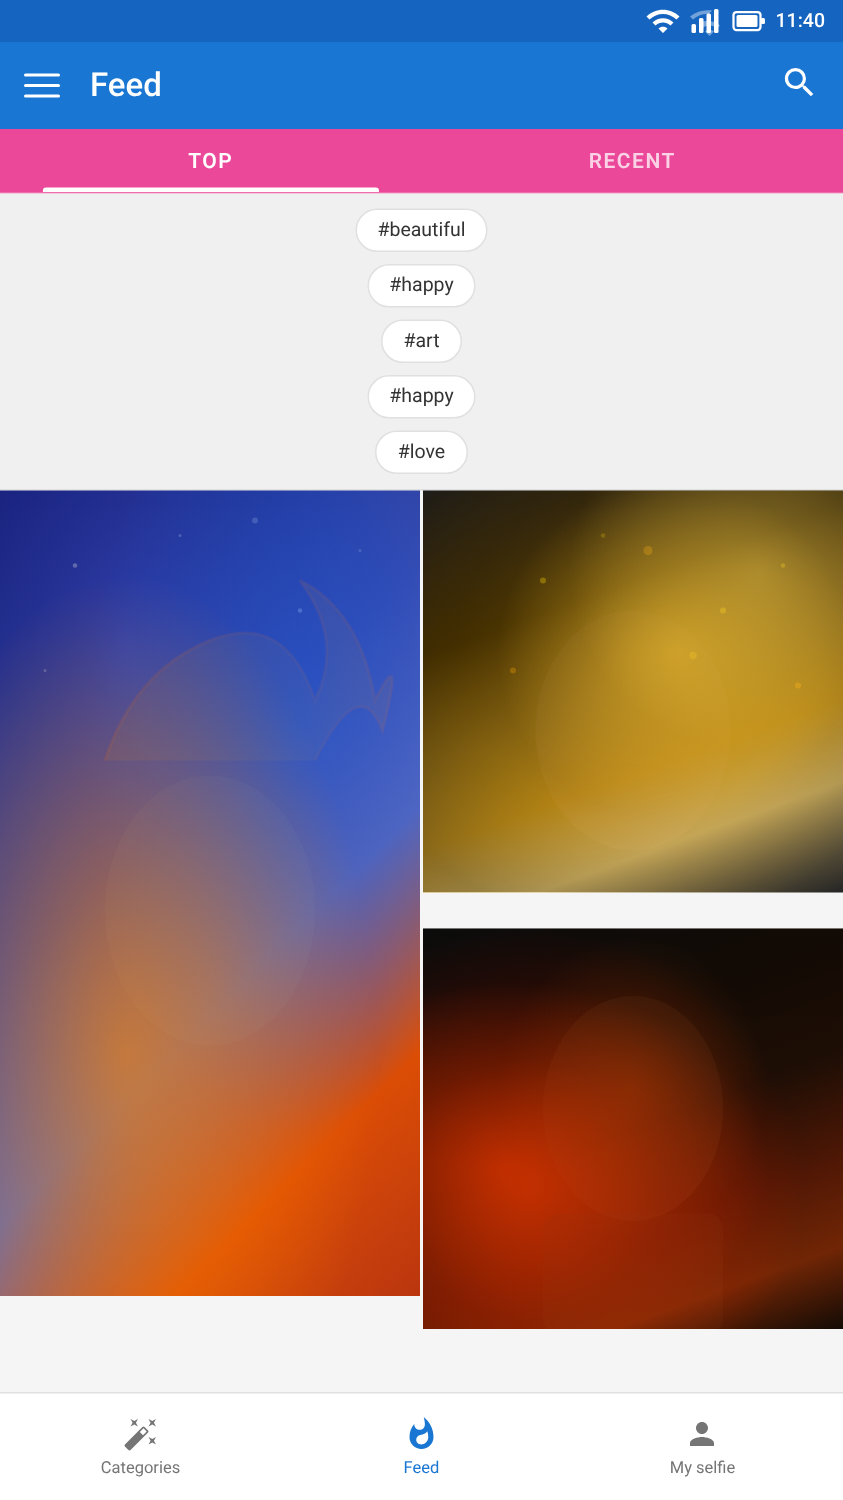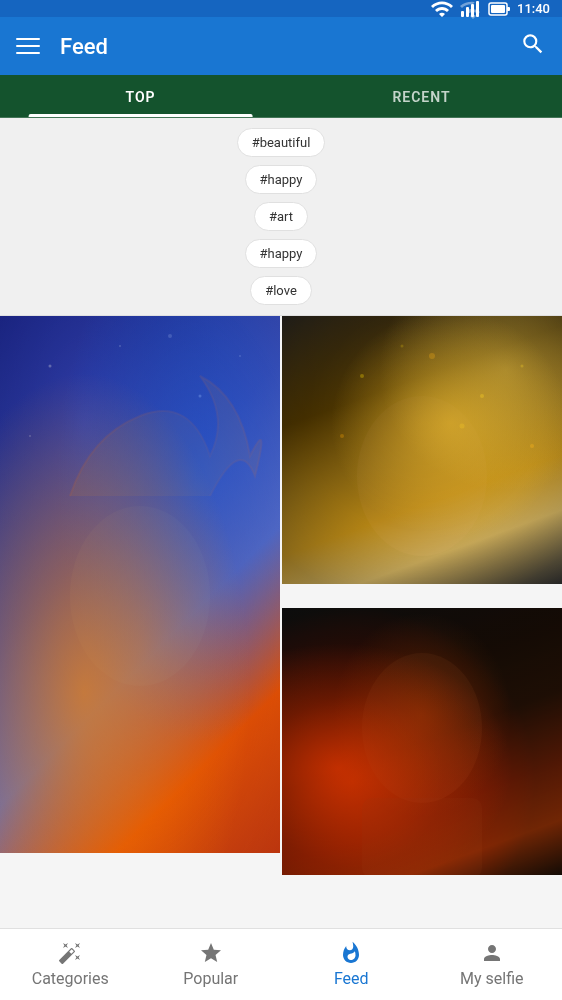--- a/index.html
+++ b/index.html
@@ -8,21 +8,21 @@
       height: 1000px;
       font-family: 'Roboto', Arial, sans-serif;
       overflow: hidden;
       background: #f5f5f5;
       position: relative;
     }
 
     
     .status-bar {
       background: #1565C0;
-      height: 17px;
+      height: 28px;
       display: flex;
       align-items: center;
       justify-content: flex-end;
       padding-right: 12px;
       gap: 6px;
     }
     .status-icons {
       display: flex;
       align-items: center;
       gap: 5px;
@@ -60,21 +60,21 @@
       font-weight: 500;
       margin-left: 20px;
       flex: 1;
     }
     .app-bar-search {
       cursor: pointer;
     }
 
     
     .tabs {
-      background: #14532d;
+      background: #ec4899;
       display: flex;
       border-bottom: 1px solid rgba(255,255,255,0.2);
     }
     .tab {
       flex: 1;
       text-align: center;
       padding: 14px 0 12px;
       color: rgba(255,255,255,0.75);
       font-size: 14px;
       font-weight: 600;
@@ -185,21 +185,21 @@
       flex: 1;
       display: flex;
       flex-direction: column;
       align-items: center;
       justify-content: center;
       gap: 4px;
       cursor: pointer;
       padding: 8px 0;
     }
     .nav-label {
-      font-size: 16px;
+      font-size: 11px;
       color: #757575;
     }
     .nav-label.active {
       color: #1976D2;
     }
 
     
     .icon-svg {
       width: 24px;
       height: 24px;
@@ -336,26 +336,20 @@
 
 <div class="bottom-nav">
 
   <div class="nav-item">
     <svg width="24" height="24" viewBox="0 0 24 24" fill="#757575">
       <path d="M7.5 5.6L10 7 8.6 4.5 10 2 7.5 3.4 5 2l1.4 2.5L5 7zm12 9.8L17 14l1.4 2.5L17 19l2.5-1.4L22 19l-1.4-2.5L22 14zM22 2l-2.5 1.4L17 2l1.4 2.5L17 7l2.5-1.4L22 7l-1.4-2.5zm-7.63 5.29a1 1 0 0 0-1.41 0L1.29 18.96a1 1 0 0 0 0 1.41l2.34 2.34c.39.39 1.02.39 1.41 0L16.7 11.05a1 1 0 0 0 0-1.41l-2.33-2.35zm-1.03 5.49l-2.12-2.12 2.44-2.44 2.12 2.12-2.44 2.44z"></path>
     </svg>
     <span class="nav-label">Categories</span>
   </div>
 
-  <div class="nav-item">
-    <svg width="24" height="24" viewBox="0 0 24 24" fill="#757575">
-      <path d="M12 17.27L18.18 21l-1.64-7.03L22 9.24l-7.19-.61L12 2 9.19 8.63 2 9.24l5.46 4.73L5.82 21z"></path>
-    </svg>
-    <span class="nav-label">Popular</span>
-  </div>
 
   <div class="nav-item">
     <svg width="24" height="24" viewBox="0 0 24 24" fill="#1976D2">
       <path d="M13.5 0.67s.74 2.65.74 4.8c0 2.06-1.35 3.73-3.41 3.73-2.07 0-3.63-1.67-3.63-3.73l.03-.36C5.21 7.51 4 10.62 4 14c0 4.42 3.58 8 8 8s8-3.58 8-8C20 8.61 17.41 3.8 13.5 0.67zM11.71 19c-1.78 0-3.22-1.4-3.22-3.14 0-1.62 1.05-2.76 2.81-3.12 1.77-.36 3.6-1.21 4.62-2.58.39 1.29.59 2.65.59 4.04 0 2.65-2.15 4.8-4.8 4.8z"></path>
     </svg>
     <span class="nav-label active">Feed</span>
   </div>
 
   <div class="nav-item">
     <svg width="24" height="24" viewBox="0 0 24 24" fill="#757575">

